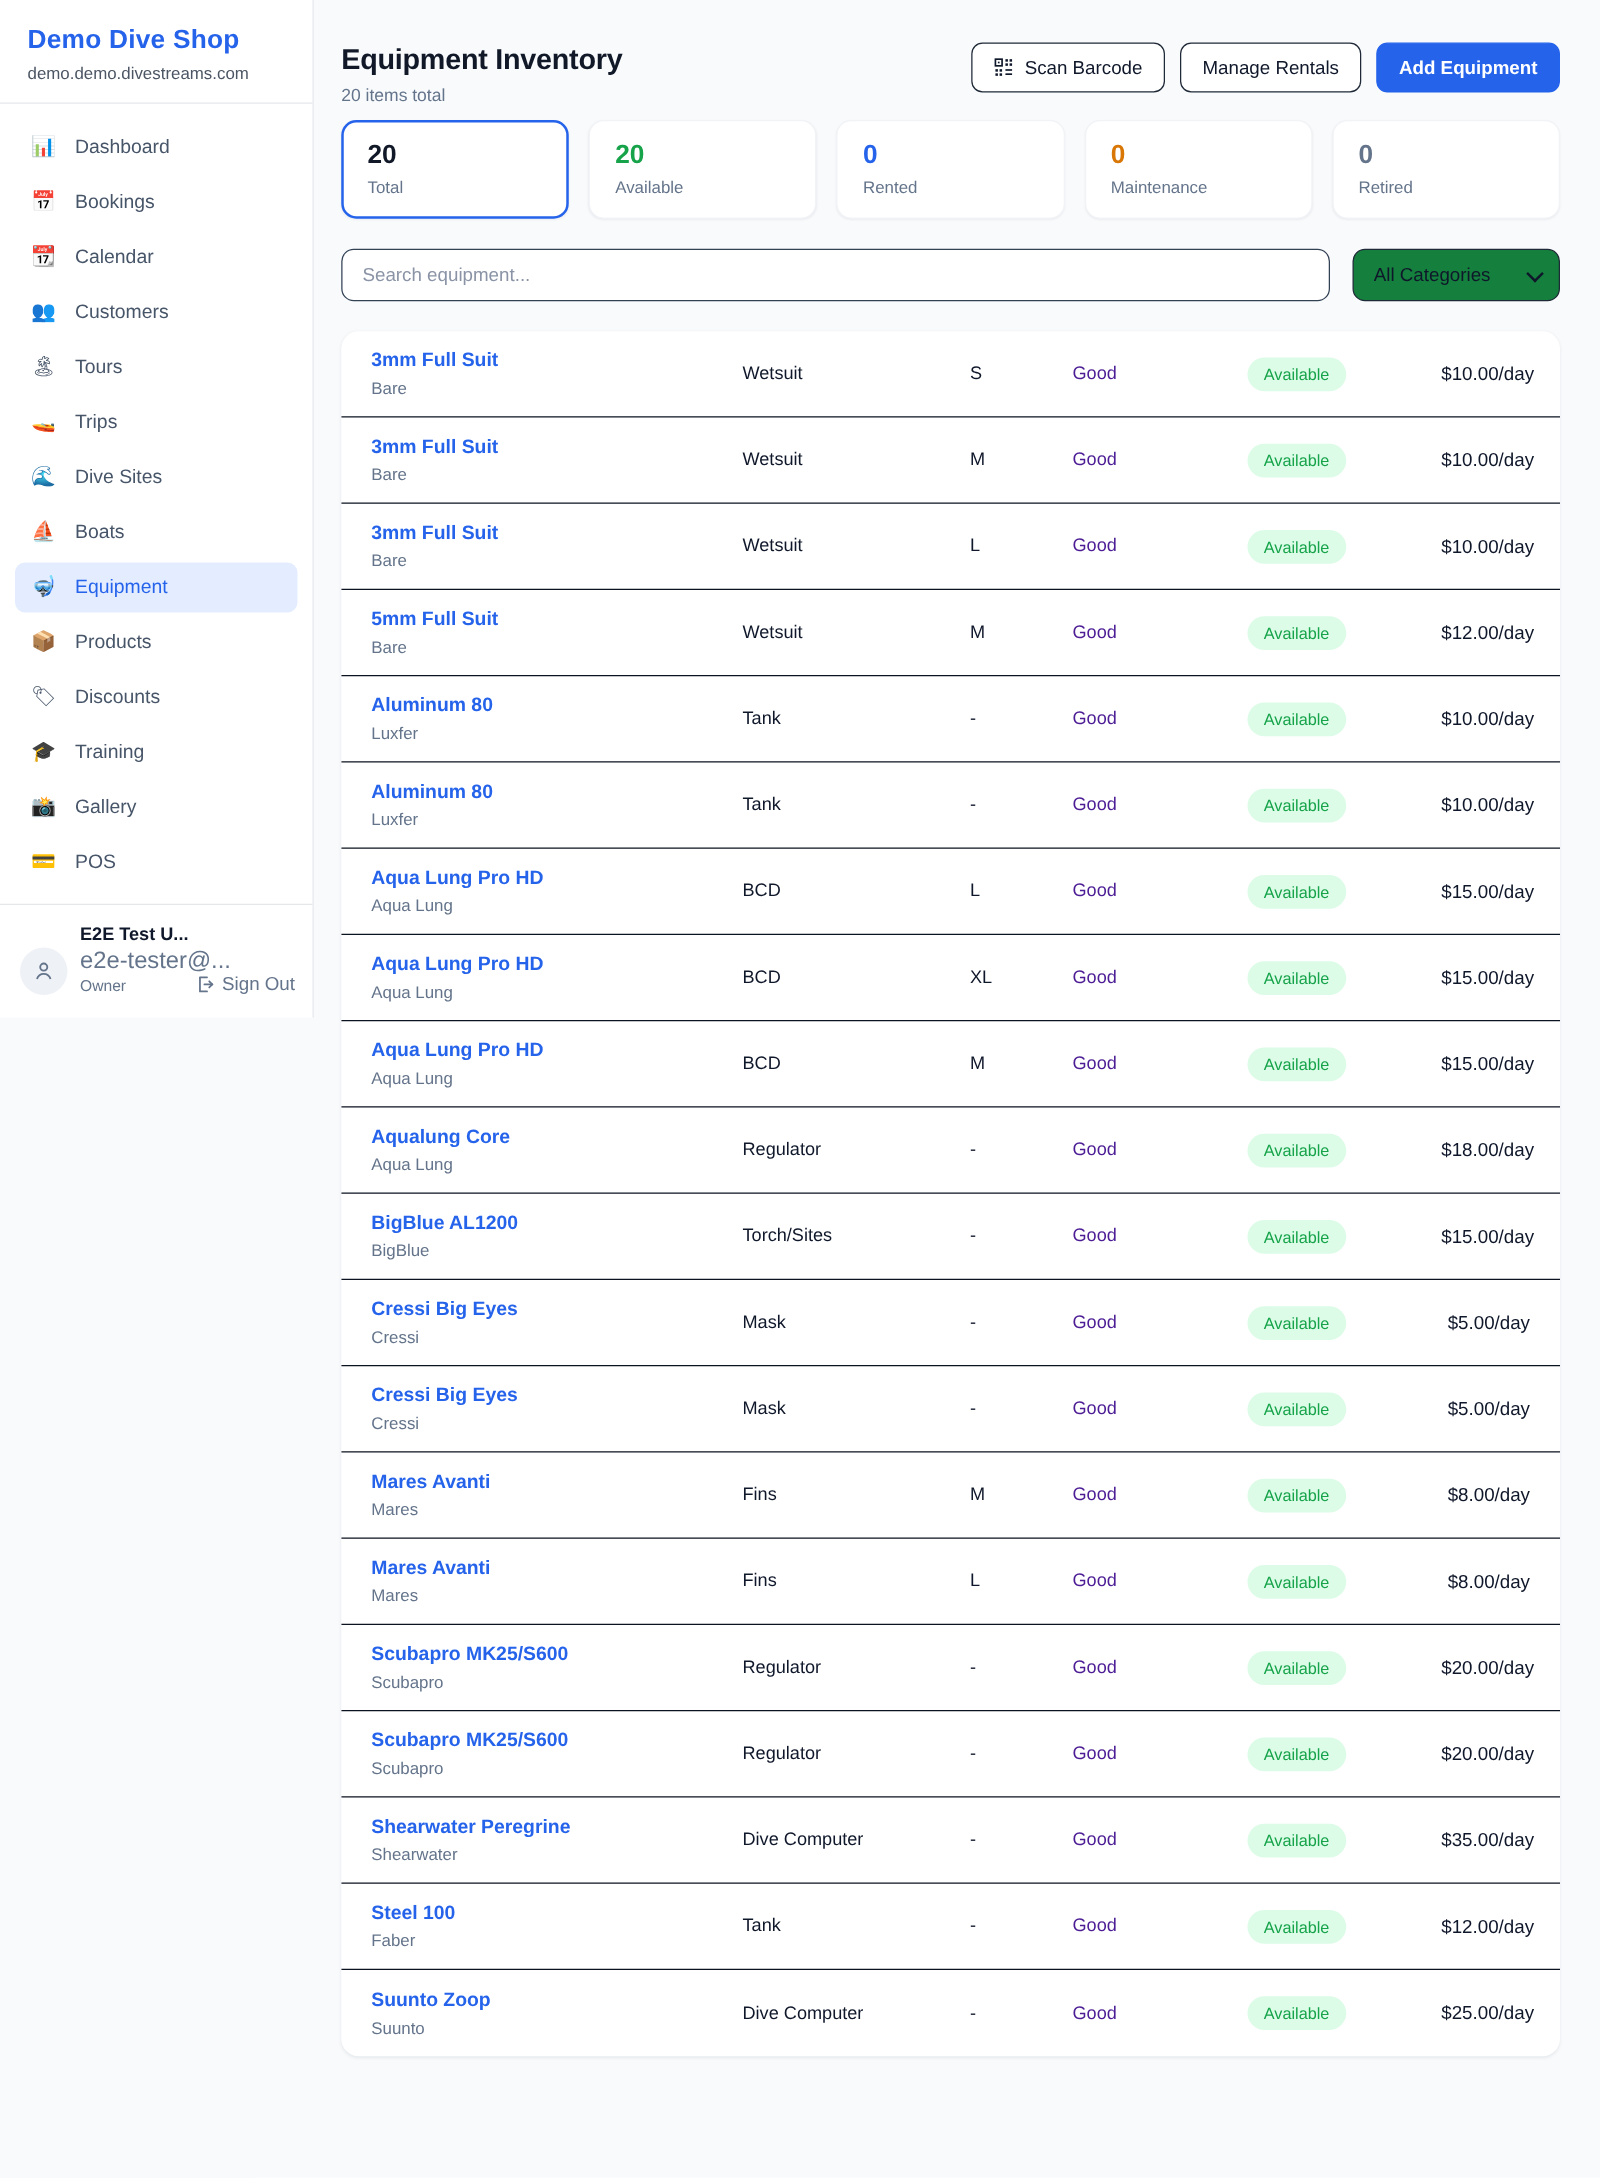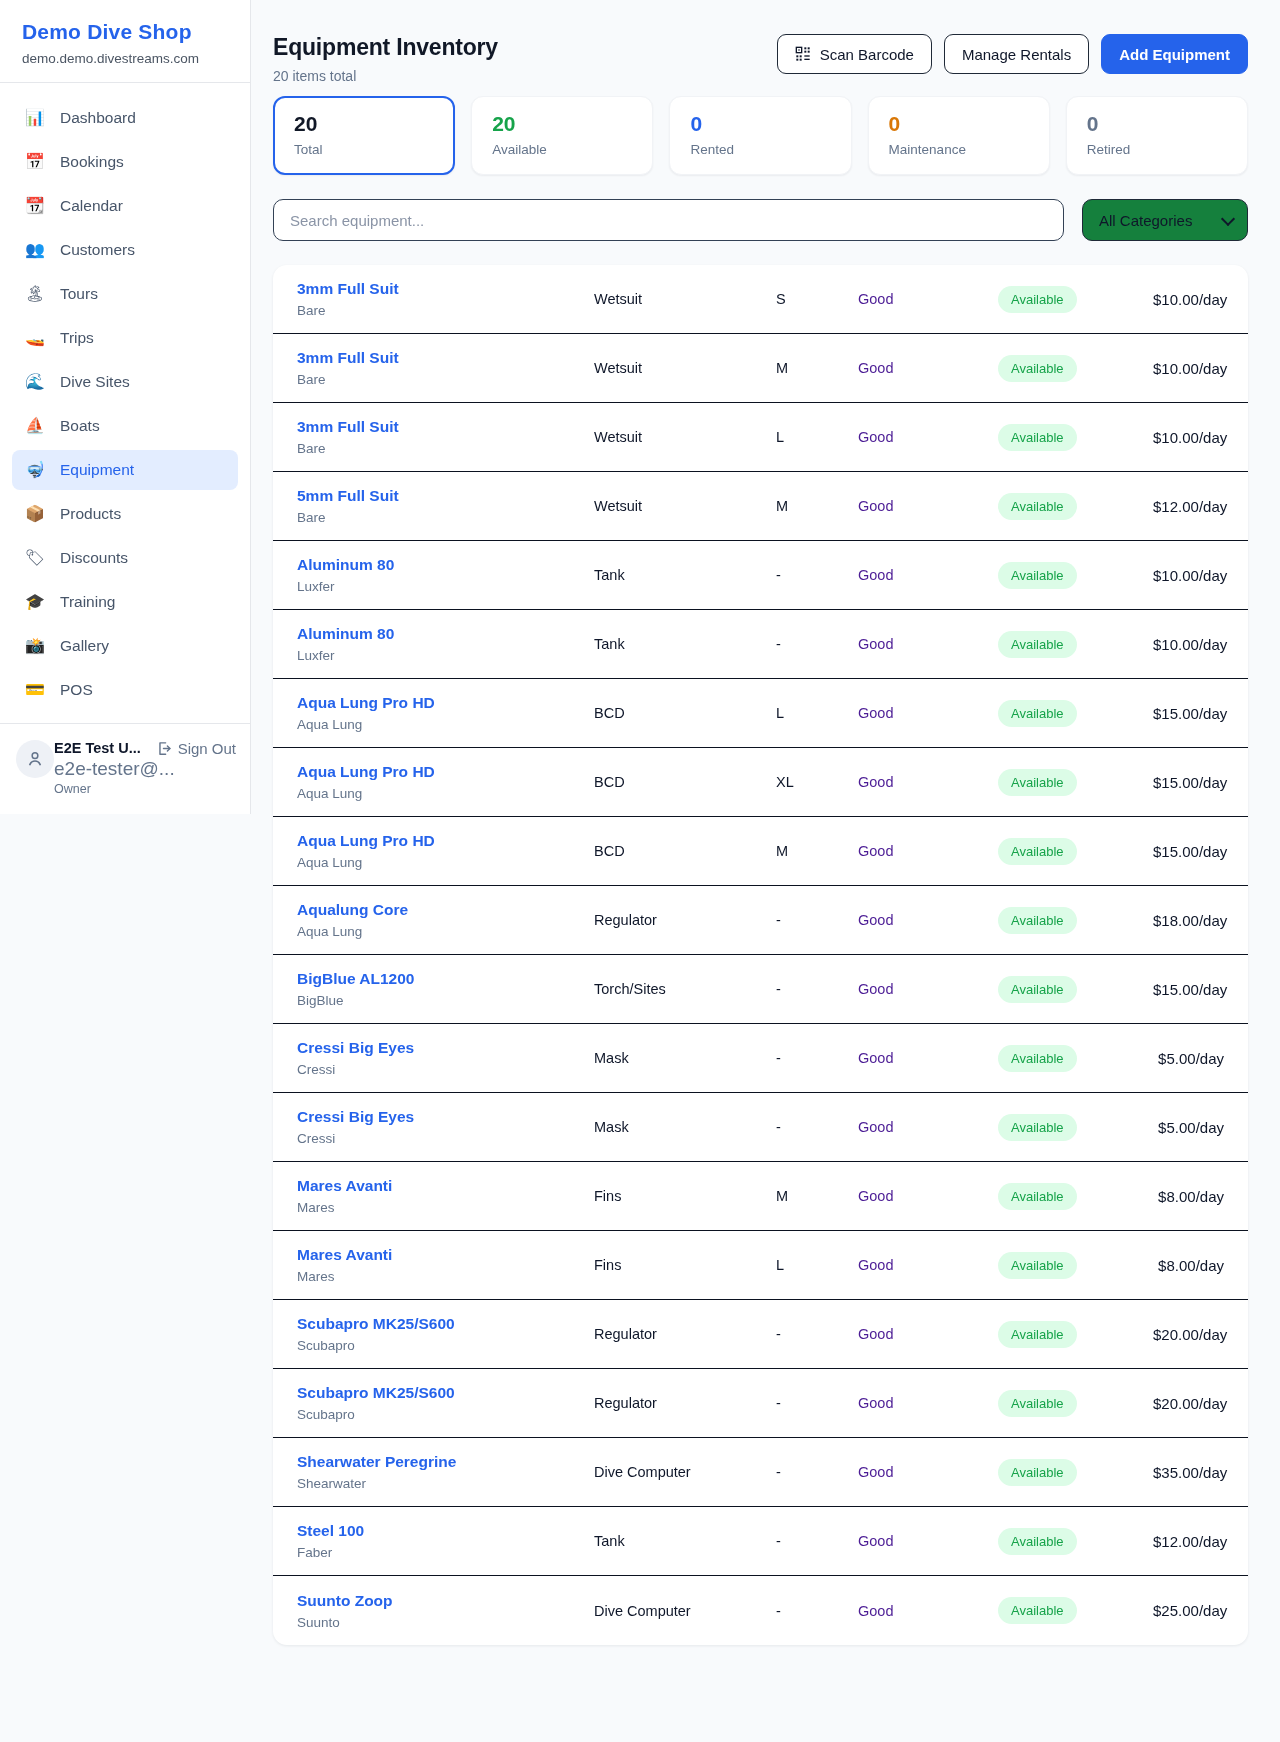--- a/index.html
+++ b/index.html
@@ -23,21 +23,21 @@
   .nav { padding:15px 12px 9px 12px; }
   .nav-item {
     display:flex; align-items:center; gap:14px;
     height:40px; margin-bottom:4px; padding:0 12px;
     border-radius:8px; font-size:15.5px; color:#475569; cursor:pointer;
   }
   .nav-item .nav-icon { width:22px; text-align:center; font-size:16px; line-height:1; }
   .nav-item.active { background:#e3edff; color:#2563eb; font-weight:500; }
   .user-section {
     border-top:1px solid #e5e7eb; padding:16px 14px 18px 16px;
-    display:flex; align-items:flex-start; 
+    display:flex; align-items:flex-end; gap:10px;
   }
   .avatar {
     width:38px; height:38px; border-radius:50%; background:#eef1f6;
     display:flex; align-items:center; justify-content:center; flex:0 0 38px;
   }
   .user-info { min-width:0; }
   .user-name { font-size:14.5px; font-weight:700; color:#0f172a; white-space:nowrap; }
   .user-email { font-size:19px; color:#64748b; margin-top:2px; white-space:nowrap; }
   .user-role { font-size:12.5px; color:#64748b; margin-top:2px; }
   .signout { margin-left:auto; display:flex; align-items:center; gap:6px;

